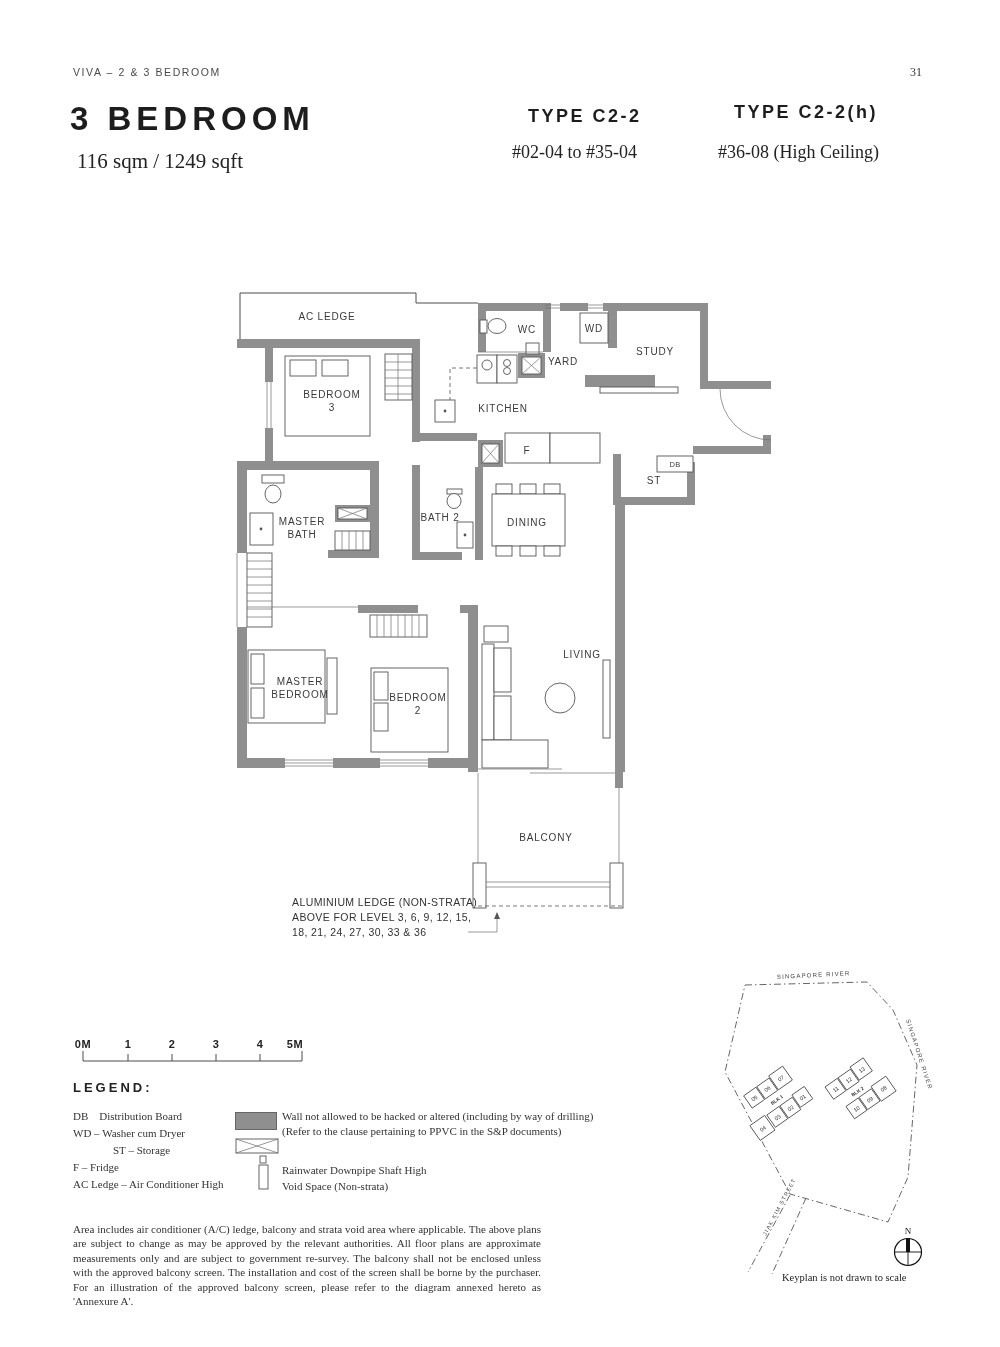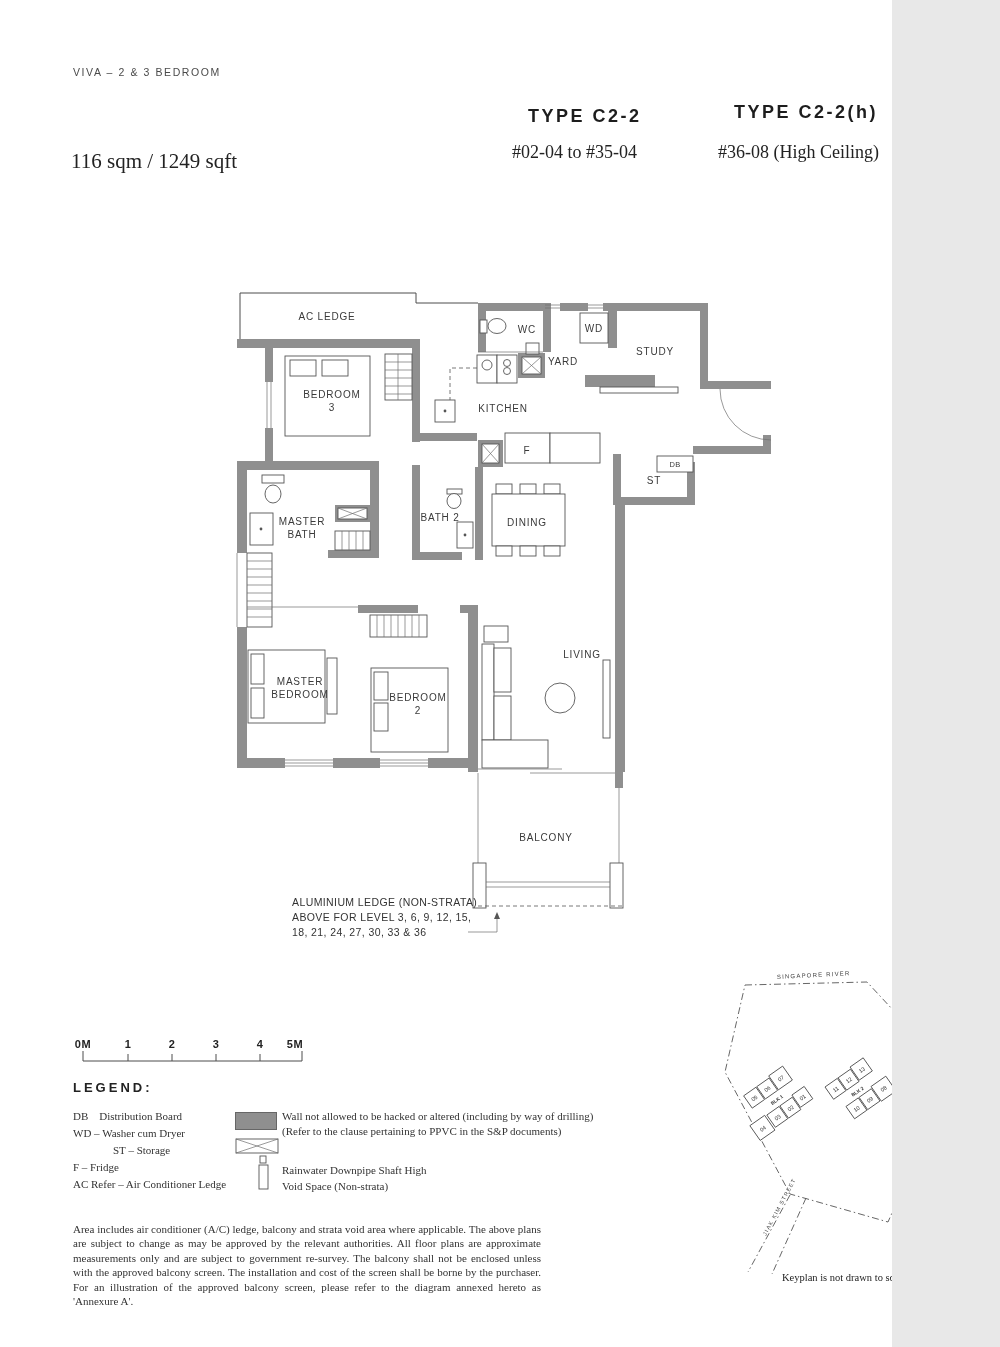--- a/index.html
+++ b/index.html
@@ -1,16 +1,16 @@
 <!DOCTYPE html>
 <html><head>
 <meta charset="utf-8">
 <style>
   html,body{margin:0;padding:0;background:#e8e8e8;}
-  .page{position:relative;width:892px;height:1347px;background:#ffffff;overflow:hidden;
+  .page{position:relative;width:1000px;height:1347px;background:#ffffff;overflow:hidden;
         font-family:"Liberation Sans",sans-serif;color:#2b2b2b;}
   .abs{position:absolute;}
   .hdr{font-size:10.5px;letter-spacing:1.6px;color:#4a4a4a;}
   .pagenum{font-family:"Liberation Serif",serif;font-size:12px;color:#333;}
   .title{font-size:33px;font-weight:700;letter-spacing:5px;color:#1d1d1d;}
   .area{font-family:"Liberation Serif",serif;font-size:21px;color:#222;}
   .type{font-size:18px;font-weight:700;letter-spacing:2.5px;color:#1d1d1d;margin-left:16px;}
   .units{font-family:"Liberation Serif",serif;font-size:18px;color:#222;}
   .legend-head{font-size:13px;font-weight:700;letter-spacing:3px;color:#222;}
   .legend-abbr{font-family:"Liberation Serif",serif;font-size:11px;color:#333;white-space:pre;line-height:17px;}
@@ -35,21 +35,22 @@
   .sc-lbl{font-family:"Liberation Sans",sans-serif;font-size:11px;font-weight:700;fill:#222;text-anchor:middle;letter-spacing:0.5px;}
 </style>
 </head>
 <body>
 
 <div class="page">
 
   <div class="abs hdr" style="left:73px;top:66px;">VIVA – 2 &amp; 3 BEDROOM</div>
   <div class="abs pagenum" style="left:910px;top:65px;">31</div>
 
-  <div class="abs area" style="left:71px;top:149px;">116 sqm / 1249 sqft</div>
+  <div class="abs title" style="left:70px;top:100px;">3 BEDROOM</div>
+  <div class="abs area" style="left:77px;top:149px;">116 sqm / 1249 sqft</div>
 
   <div class="abs type" style="left:512px;top:106px;">TYPE C2-2</div>
   <div class="abs units" style="left:512px;top:142px;">#02-04 to #35-04</div>
   <div class="abs type" style="left:718px;top:102px;">TYPE C2-2(h)</div>
   <div class="abs units" style="left:718px;top:142px;">#36-08 (High Ceiling)</div>
 
   <svg class="abs" style="left:230px;top:270px;" width="570" height="680" viewBox="0 0 570 680">
 
     <g>
       <path class="ln" d="M10,23 H186 V33 H248 M10,23 V69"></path>
@@ -246,21 +247,21 @@
     <text class="sc-lbl" x="222" y="12">5M</text>
     <path class="ln" d="M10,25 H229 M10,15 V25 M229,15 V25 M55,18 V25 M99,18 V25 M143,18 V25 M187,18 V25"></path>
   </svg>
 
   <div class="abs legend-head" style="left:73px;top:1080px;">LEGEND:</div>
 
   <div class="abs legend-abbr" style="left:73px;top:1108px;">DB    Distribution Board</div>
   <div class="abs legend-abbr" style="left:73px;top:1125px;">WD – Washer cum Dryer</div>
   <div class="abs legend-abbr" style="left:73px;top:1142px;margin-left:40px;">ST – Storage</div>
   <div class="abs legend-abbr" style="left:73px;top:1159px;">F – Fridge</div>
-  <div class="abs legend-abbr" style="left:73px;top:1176px;">AC Refer – Air Conditioner Ledge</div>
+  <div class="abs legend-abbr" style="left:73px;top:1176px;">AC Ledge – Air Conditioner High</div>
 
   <div class="abs swatch" style="left:235px;top:1112px;"></div>
   <div class="abs legend-sym-txt" style="left:282px;top:1109px;">Wall not allowed to be hacked or altered (including by way of drilling)</div>
   <div class="abs legend-sym-txt" style="left:282px;top:1124px;">(Refer to the clause pertaining to PPVC in the S&amp;P documents)</div>
 
   <svg class="abs" style="left:235px;top:1138px;" width="44" height="16" viewBox="0 0 44 16">
     <rect x="1" y="1" width="42" height="14" class="furn"></rect>
     <path class="thin" d="M1,1 L43,15 M43,1 L1,15"></path>
   </svg>
   <div class="abs legend-sym-txt" style="left:282px;top:1139px;margin-top:40px;">Void Space (Non-strata)</div>

